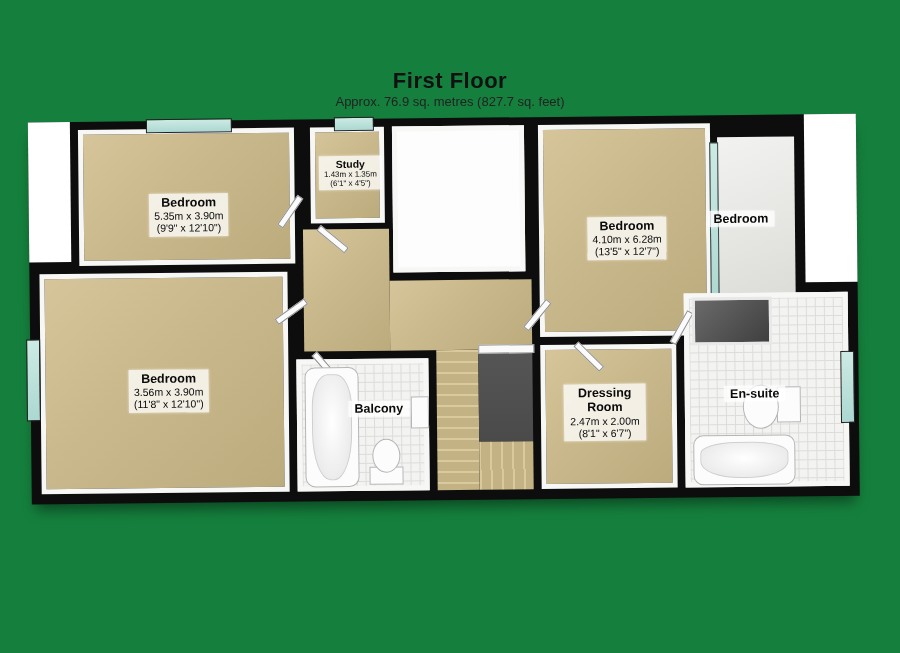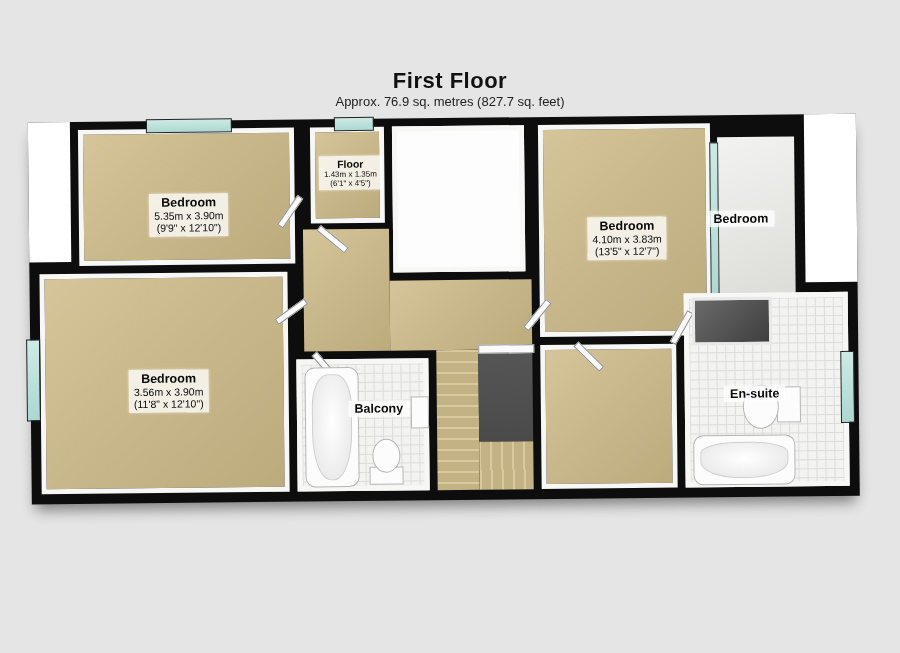--- a/index.html
+++ b/index.html
@@ -1,18 +1,18 @@
 <!DOCTYPE html>
 <html><head>
 <meta charset="utf-8">
 <style>
   html,body{margin:0;padding:0;background:#ffffff;}
   .canvas{
     position:relative;width:900px;height:653px;overflow:hidden;
-    font-family:"Liberation Sans", sans-serif;background:#e5e5e5;
+    font-family:"Liberation Sans", sans-serif;background:#15803d;
   }
   .title{
     position:absolute;left:0;top:68px;width:900px;text-align:center;
     font-size:22px;font-weight:bold;color:#111;letter-spacing:.5px;
   }
   .subtitle{
     position:absolute;left:0;top:94px;width:900px;text-align:center;
     font-size:13px;color:#222;
   }
   .plan{position:absolute;left:0;top:0;width:900px;height:653px;transform:rotate(-0.6deg);}
@@ -116,37 +116,42 @@
     <div class="abs fixture bath" style="left:692px;top:438px;width:100px;height:48px;">
       <div class="bath-inner"></div>
     </div>
 
     <div class="abs label" style="left:190px;top:212px;">
       <span class="nm">Bedroom</span>
       <span class="mt">5.35m x 3.90m</span>
       <span class="im">(9'9" x 12'10")</span>
     </div>
     <div class="abs label small" style="left:352px;top:172px;">
-      <span class="nm">Floor</span>
+      <span class="nm">Study</span>
       <span class="mt">1.43m x 1.35m</span>
       <span class="im">(6'1" x 4'5")</span>
     </div>
     <div class="abs label" style="left:628px;top:240px;">
       <span class="nm">Bedroom</span>
-      <span class="mt">4.10m x 3.83m</span>
+      <span class="mt">4.10m x 6.28m</span>
       <span class="im">(13'5" x 12'7")</span>
     </div>
     <div class="abs label nameonly" style="left:742px;top:222px;">
       <span class="nm">Bedroom</span>
     </div>
     <div class="abs label" style="left:168px;top:388px;">
       <span class="nm">Bedroom</span>
       <span class="mt">3.56m x 3.90m</span>
       <span class="im">(11'8" x 12'10")</span>
     </div>
     <div class="abs label nameonly" style="left:378px;top:408px;">
       <span class="nm">Balcony</span>
     </div>
+    <div class="abs label" style="left:604px;top:414px;width:72px;">
+      <span class="nm">Dressing Room</span>
+      <span class="mt">2.47m x 2.00m</span>
+      <span class="im">(8'1" x 6'7")</span>
+    </div>
     <div class="abs label nameonly" style="left:754px;top:397px;">
       <span class="nm">En-suite</span>
     </div>
   </div>
 </div>
 
 </body></html>

